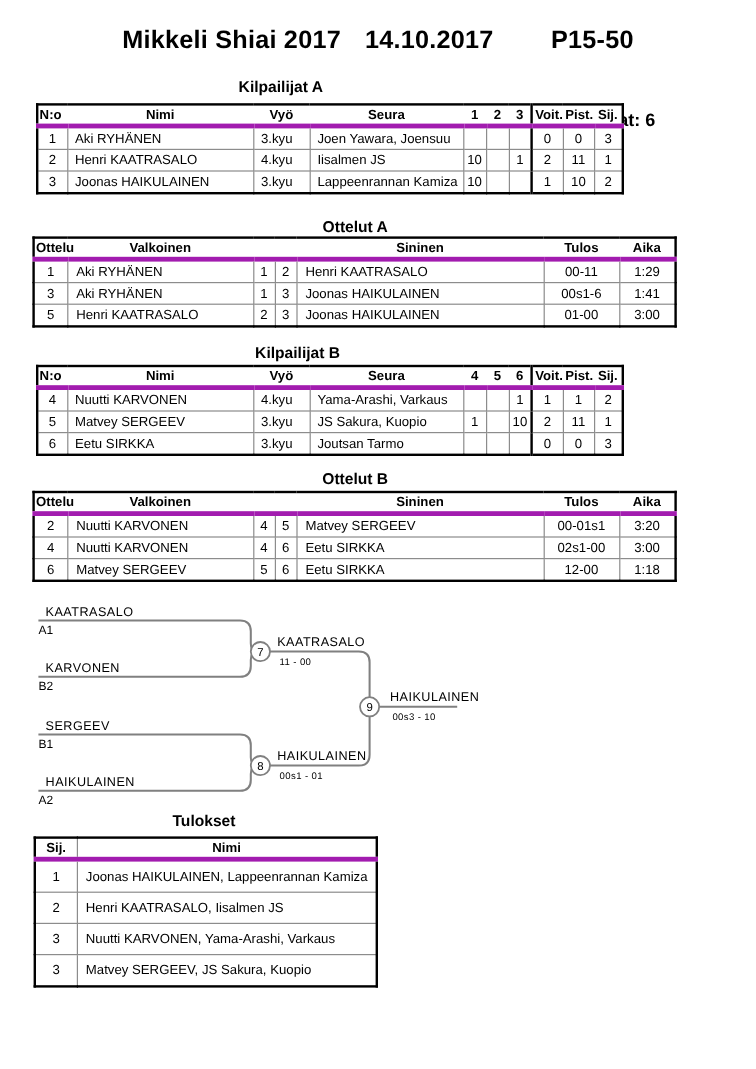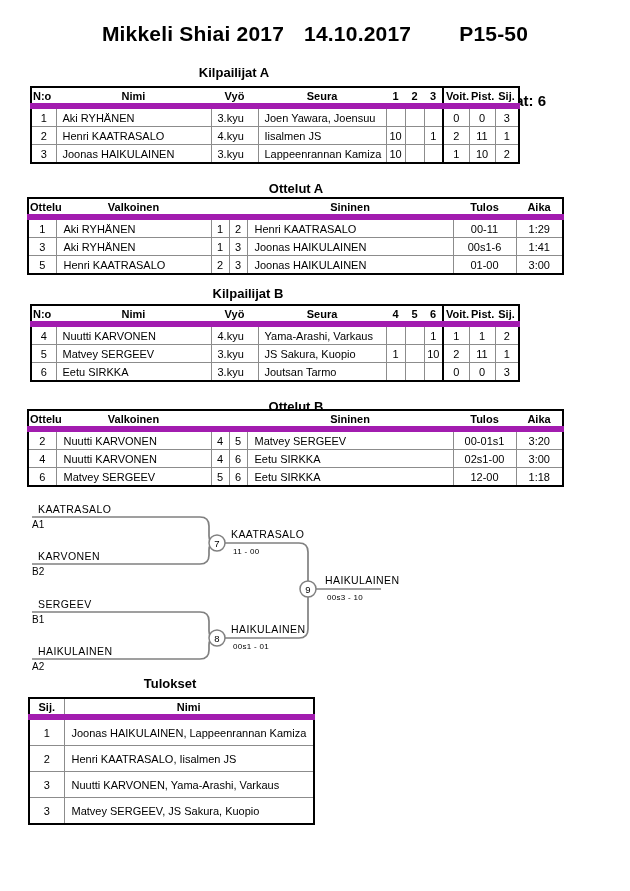--- a/index.html
+++ b/index.html
@@ -24,21 +24,21 @@
     font-size:13px; font-weight:bold; white-space:nowrap;
   }
   table{
     position:absolute; border-collapse:collapse; table-layout:fixed;
     background:#fff; font-size:11px; border:2px solid #000;
   }
   th,td{
     height:17px; padding:0 2px; overflow:hidden; white-space:nowrap;
     font-size:11px; vertical-align:middle; text-align:center;
   }
-  th{border:none; border-bottom:6px solid #a21caf; height:15px; overflow:visible;}
+  th{border:none; border-bottom:4px solid #a21caf; height:15px; overflow:visible;}
   td{border:1px solid #8c8c8c;}
   
   .t-kilp{width:488px;}
   .t-kilp th:nth-child(1){text-align:left; padding-left:1px;}
   .t-kilp td:nth-child(2),.t-kilp td:nth-child(3),.t-kilp td:nth-child(4){
     text-align:left; padding:0 6px;
   }
   .t-kilp th:nth-child(8),.t-kilp td:nth-child(8){border-left:2px solid #000;}
   
   .t-ott{width:535px;}
@@ -51,21 +51,21 @@
 
   #tbl-kilp-a{left:30px; top:86px;}
   #tbl-ott-a{left:27px; top:197px;}
   #tbl-kilp-b{left:30px; top:304px;}
   #tbl-ott-b{left:27px; top:409px;}
   #tbl-tul{left:28px; top:697px;}
 
   #h-kilp-a{left:234px; top:65px;}
   #h-ott-a{left:296px; top:181px;}
   #h-kilp-b{left:248px; top:286px;}
-  #h-ott-b{left:296px; top:391px;margin-top:8px;}
+  #h-ott-b{left:296px; top:391px;}
   #h-tul{left:170px; top:676px;}
 
   #bracket{position:absolute; left:0; top:495px;}
   #bracket path{fill:none; stroke:#808080; stroke-width:1.7px;}
   #bracket circle{fill:#ffffff; stroke:#808080; stroke-width:1.5px;}
   #bracket text{fill:#000; font-family:"Liberation Sans","DejaVu Sans",sans-serif;}
   .b-name{font-size:10.5px; letter-spacing:0.4px;}
   .b-seed{font-size:10px;}
   .b-score{font-size:8px; fill:#3c3c3c; letter-spacing:0.3px;}
   .b-num{font-size:9.5px; text-anchor:middle;}

